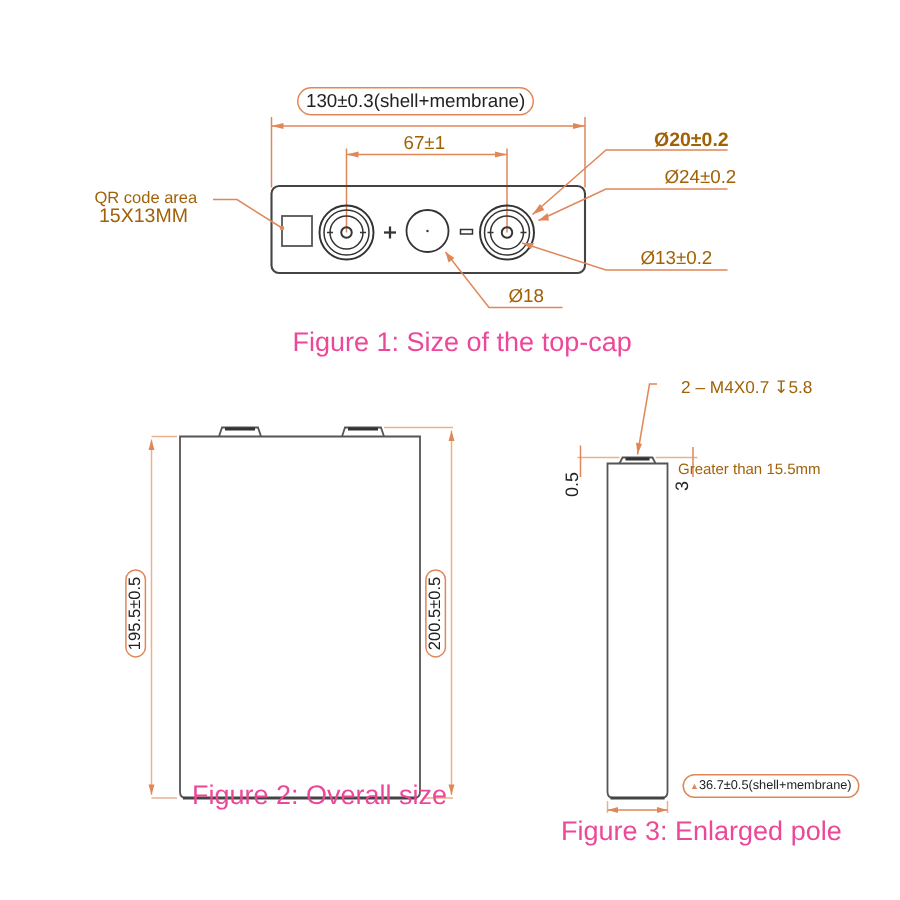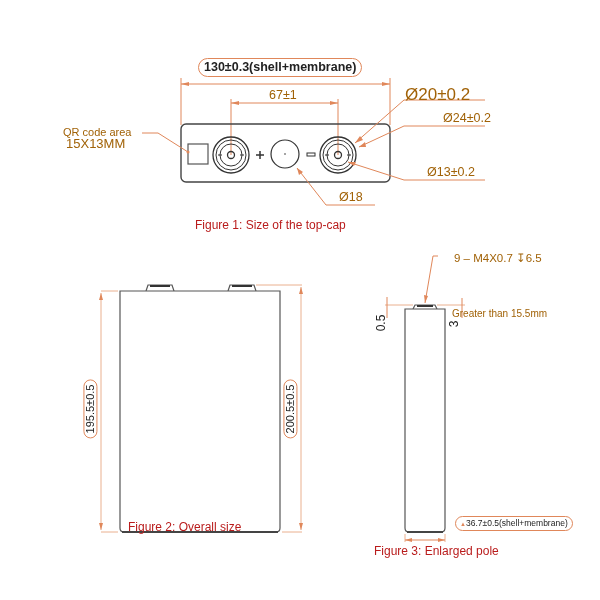--- a/index.html
+++ b/index.html
@@ -3,21 +3,21 @@
   <meta charset="utf-8">
   <style>
     html, body { margin: 0; padding: 0; background: #ffffff; }
     body { width: 600px; height: 600px; position: relative; overflow: hidden;
            font-family: "Liberation Sans", sans-serif; color: #222; }
     svg { position: absolute; left: 0; top: 0; }
     .dim { stroke: #e0875a; stroke-width: 1; fill: none; }
     .dimthin { stroke: #eab08f; stroke-width: 1; fill: none; }
     .body { stroke: #555; stroke-width: 1.2; fill: #fff; }
     .bodydark { stroke: #444; stroke-width: 1.4; fill: none; }
-    .caption { position: absolute; font-size: 12px; color: #b91c1c;
+    .caption { position: absolute; font-size: 18px; color: #ec4899;
                font-family: "Liberation Sans", sans-serif; white-space: nowrap; }
     .t { position: absolute; white-space: nowrap; color: #a16207;
          font-family: "Liberation Sans", sans-serif; }
     .pill { position: absolute; border: 1px solid #e0875a; border-radius: 10px;
             padding: 0 5px; background: #fff; white-space: nowrap;
             font-family: "Liberation Sans", sans-serif; color: #222; }
     .vpill { position: absolute; border: 1px solid #e0875a; border-radius: 9px;
              background: #fff; white-space: nowrap; font-size: 11px;
              padding: 0 4px; transform-origin: center center;
              font-family: "Liberation Sans", sans-serif; color: #222; }
@@ -129,34 +129,34 @@
     <line class="dim" x1="462" y1="298" x2="462" y2="318"></line>
 
     <line class="dimthin" x1="405" y1="534" x2="405" y2="542"></line>
     <line class="dimthin" x1="445" y1="534" x2="445" y2="542"></line>
     <line class="dim" x1="405" y1="540" x2="445" y2="540"></line>
     <polygon points="405,540 412,538 412,542" fill="#e0875a"></polygon>
     <polygon points="445,540 438,538 438,542" fill="#e0875a"></polygon>
   </g>
 </svg>
 
-<div class="pill" style="left:198px; top:58px; font-size:12.5px; line-height:17px;font-weight:bold;">130±0.3(shell+membrane)</div>
+<div class="pill" style="left:198px; top:58px; font-size:12.5px; line-height:17px;">130±0.3(shell+membrane)</div>
 <div class="t" style="left:269px; top:88px; font-size:12.5px;">67±1</div>
 <div class="t" style="left:63px; top:126px; font-size:11px;">QR code area</div>
 <div class="t" style="left:66px; top:136px; font-size:13px;">15X13MM</div>
-<div class="t" style="left:405px; top:85px; font-size:17px;">Ø20±0.2</div>
+<div class="t" style="left:436px; top:85px; font-size:13px;font-weight:bold;">Ø20±0.2</div>
 <div class="t" style="left:427px; top:111px; font-size:12.5px;margin-left:16px;">Ø24±0.2</div>
 <div class="t" style="left:427px; top:165px; font-size:12.5px;">Ø13±0.2</div>
 <div class="t" style="left:339px; top:190px; font-size:12.5px;">Ø18</div>
 <div class="caption" style="left:195px; top:218px;">Figure 1: Size of the top-cap</div>
 
 <div class="vpill" style="left:61px; top:402px; transform:rotate(-90deg);">195.5±0.5</div>
 <div class="vpill" style="left:261px; top:402px; transform:rotate(-90deg);">200.5±0.5</div>
 <div class="caption" style="left:128px; top:520px;">Figure 2: Overall size</div>
 
-<div class="t" style="left:454px; top:251px; font-size:11.5px;">9 – M4X0.7 ↧6.5</div>
+<div class="t" style="left:454px; top:251px; font-size:11.5px;">2 – M4X0.7 ↧5.8</div>
 <div class="t" style="left:452px; top:264px; font-size:10px;margin-top:44px;">Greater than 15.5mm</div>
 <div class="vtext" style="left:373px; top:316px;">0.5</div>
 <div class="vtext" style="left:451px; top:317px;">3</div>
 <div class="pill" style="left:455px; top:516px; font-size:8.5px; line-height:12px; padding:0 4px;">
   <span style="color:#e0875a; font-size:6px;">▲</span><span>36.7±0.5(shell+membrane)</span>
 </div>
 <div class="caption" style="left:374px; top:544px;">Figure 3: Enlarged pole</div>
 
 </body></html>

